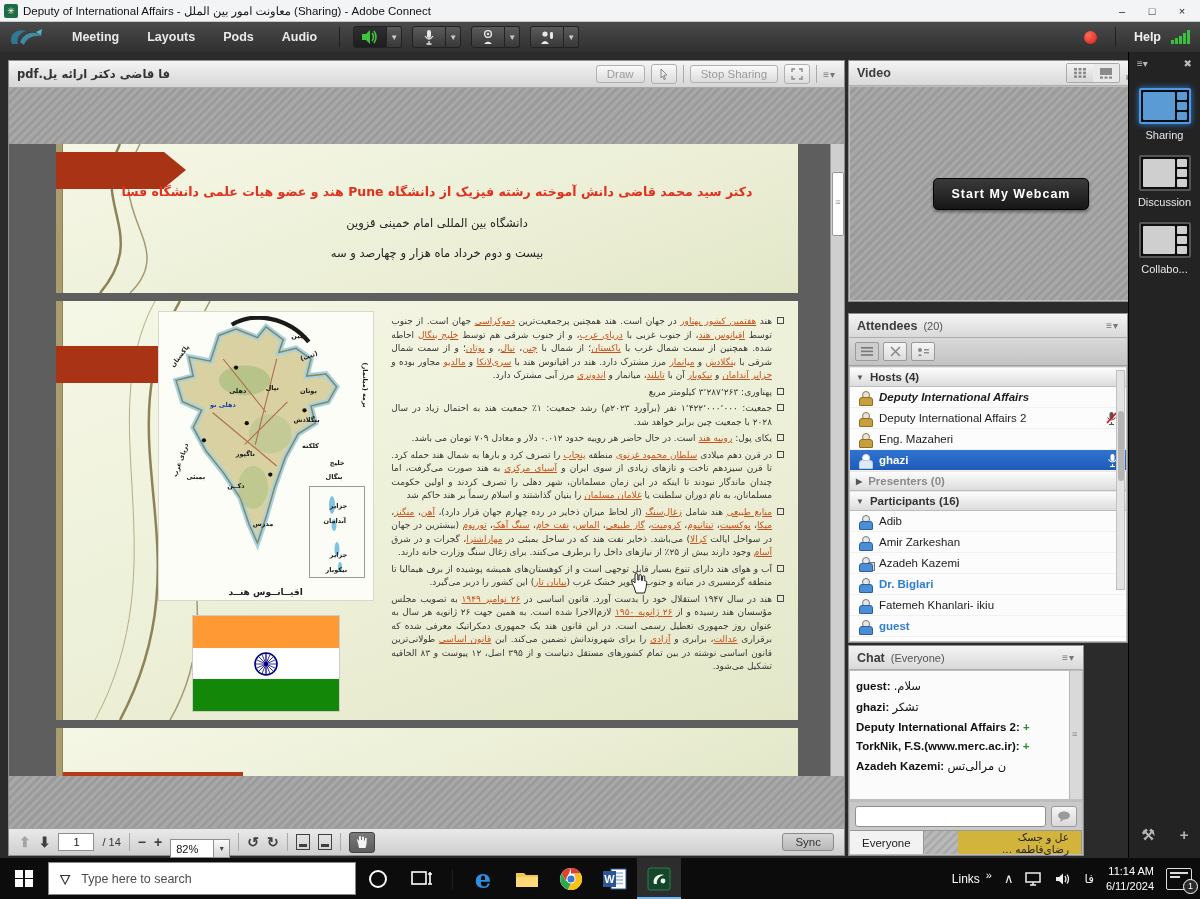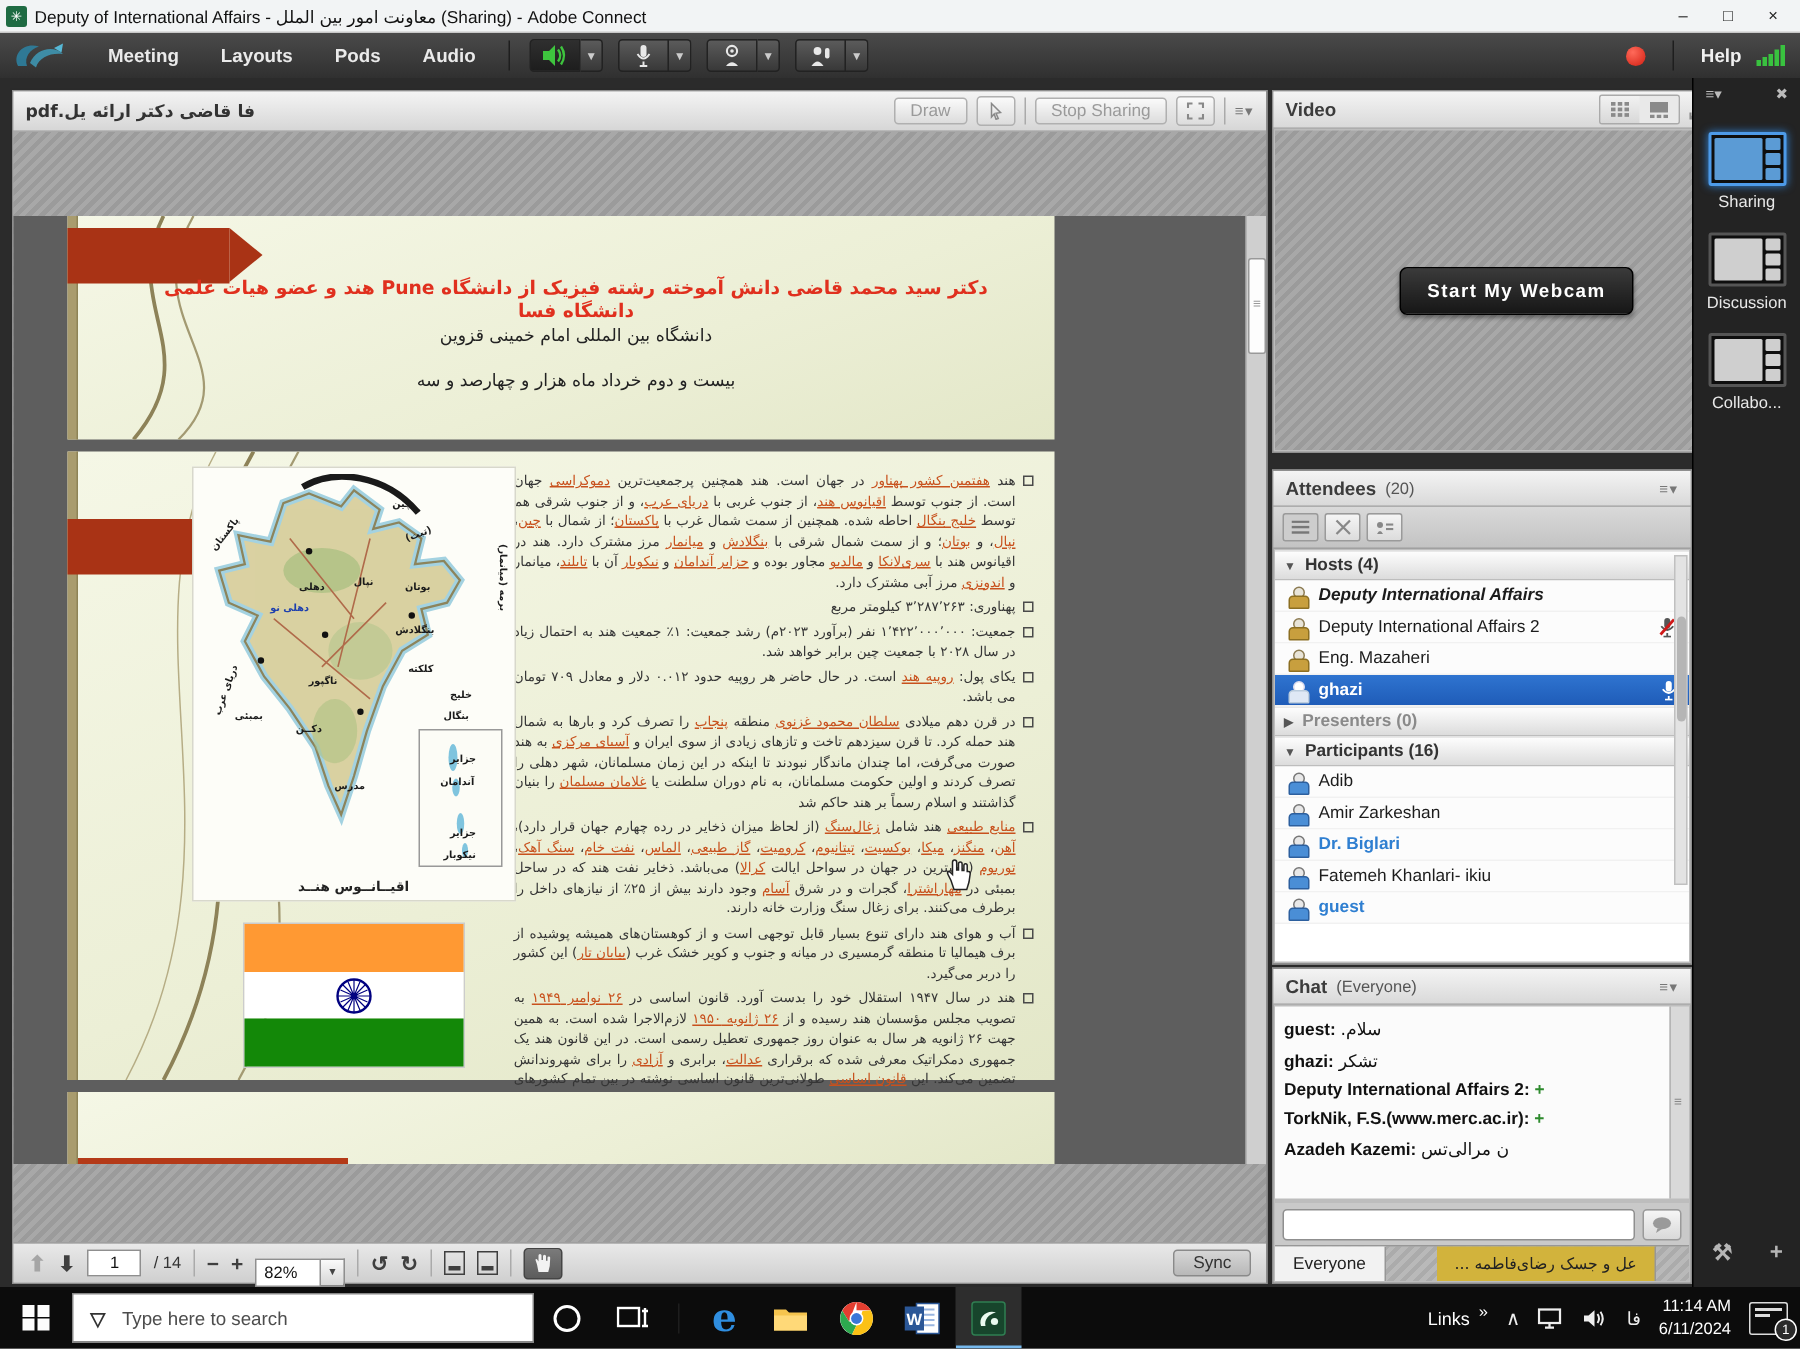--- a/index.html
+++ b/index.html
@@ -71,21 +71,21 @@
   #zoom-dd { width:16px; height:19px; background:linear-gradient(#fafafa,#d6d6d6); border:1px solid #8f8f8f; border-left:none;
     font-size:7px; text-align:center; line-height:18px; color:#444; }
   .doc-pagei { width:14px; height:16px; border:1.5px solid #3f3f3f; position:relative; }
   .doc-pagei:after { content:""; position:absolute; left:2px; bottom:2px; right:2px; height:3px; background:#3f3f3f; }
   #hand-btn { width:26px; height:21px; background:linear-gradient(#7a7a7a,#5c5c5c); border:1px solid #444; border-radius:3px;
     display:flex; align-items:center; justify-content:center; }
   #sync-btn { margin-left:auto; background:linear-gradient(#d6d6d6,#b8b8b8); border:1px solid #8a8a8a; border-radius:3px;
     font-size:11.5px; color:#333; padding:2px 12px; }
 
   
-  .page { position:absolute; left:36px; width:658px; background:linear-gradient(160deg,#f5f7e6 0%,#ecefd6 60%,#e3e7c8 100%); }
+  .page { position:absolute; left:47px; width:742px; background:linear-gradient(160deg,#f5f7e6 0%,#ecefd6 60%,#e3e7c8 100%); }
   #page1 { top:0; height:149px; }
   #page2 { top:157px; height:419px; }
   #page3 { top:584px; height:48px; }
   .left-strip { position:absolute; left:0; top:0; bottom:0; width:7px; background:#a99c6e; border-right:1px solid #8e8356; }
   .red-arrow { position:absolute; left:0; width:108px; height:37px; background:#a93315; }
   .red-arrow:after { content:""; position:absolute; left:108px; top:0; border-top:18.5px solid transparent;
     border-bottom:18.5px solid transparent; border-left:22px solid #a93315; }
   .curves { position:absolute; left:4px; top:0; height:100%; width:230px; pointer-events:none; }
   #p1-title { position:absolute; top:40px; left:60px; right:40px; text-align:center; color:#e0301e; font-weight:bold;
     font-size:12.5px; direction:rtl; }
@@ -140,21 +140,21 @@
   .person:after { content:""; position:absolute; left:0.5px; top:6px; width:12px; height:7px; border-radius:3px 3px 1px 1px; }
   .person.host:after { background:#c89f3e; border:1px solid #8c6f22; }
   .person.part:before { border-color:#777; background:#e8e8e8; }
   .person.part:after { background:#4a8ed6; border:1px solid #2c5f9e; }
   .person.sel:before { background:#fff; border-color:#dde; }
   .person.sel:after { background:#dfe8f5; border:1px solid #bcd; }
   .dev-badge { position:absolute; right:-4px; bottom:-1px; width:7px; height:9px; background:#ddd; border:1px solid #777; }
   #att-scroll { position:absolute; right:2px; top:56px; width:9px; height:220px; background:#e3e3e3; border:1px solid #c0c0c0; }
   #att-thumb { position:absolute; left:0.5px; top:40px; width:6px; height:70px; background:#b5b5b5; border-radius:3px; }
 
-  #chat-pod { left:848px; top:645px; width:280px; height:211px; }
+  #chat-pod { left:848px; top:645px; width:236px; height:211px; }
   #chat-msgs { position:absolute; top:25px; left:1px; right:14px; height:128px; background:#fbfbfb; padding:8px 6px; overflow:hidden; }
   #chat-scroll { position:absolute; top:25px; right:1px; width:13px; height:128px; background:#d9d9d9; border-left:1px solid #b5b5b5; }
   #chat-scroll:after { content:"≡"; position:absolute; top:58px; left:2px; color:#888; font-size:9px; }
   .msg { font-size:11.5px; color:#111; margin-bottom:7px; white-space:nowrap; overflow:hidden; }
   .msg b { font-weight:bold; }
   .msg .plus { color:#2e8b2e; font-weight:bold; }
   #chat-input-row { position:absolute; left:1px; right:1px; top:156px; height:29px; background:#c9c9c9; display:flex; align-items:center; gap:5px; padding:0 5px; }
   #chat-input { flex:1; height:21px; background:#fff; border:1px solid #8f8f8f; border-radius:3px; }
   #chat-send { width:26px; height:21px; background:linear-gradient(#f6f6f6,#d9d9d9); border:1px solid #9a9a9a; border-radius:3px;
     display:flex; align-items:center; justify-content:center; }
@@ -588,20 +588,26 @@
       </div>
       <div class="att-row">
         <span class="person part"></span>
         <span class="nm">Adib</span>
       </div>
       <div class="att-row">
         <span class="person part"></span>
         <span class="nm">Amir Zarkeshan</span>
       </div>
       <div class="att-row">
+        <span class="person part">
+          <i class="dev-badge"></i>
+        </span>
+        <span class="nm">Azadeh Kazemi</span>
+      </div>
+      <div class="att-row">
         <span class="person part"></span>
         <span class="nm blue">Dr. Biglari</span>
       </div>
       <div class="att-row">
         <span class="person part"></span>
         <span class="nm">Fatemeh Khanlari- ikiu</span>
       </div>
       <div class="att-row">
         <span class="person part"></span>
         <span class="nm blue">guest</span>

